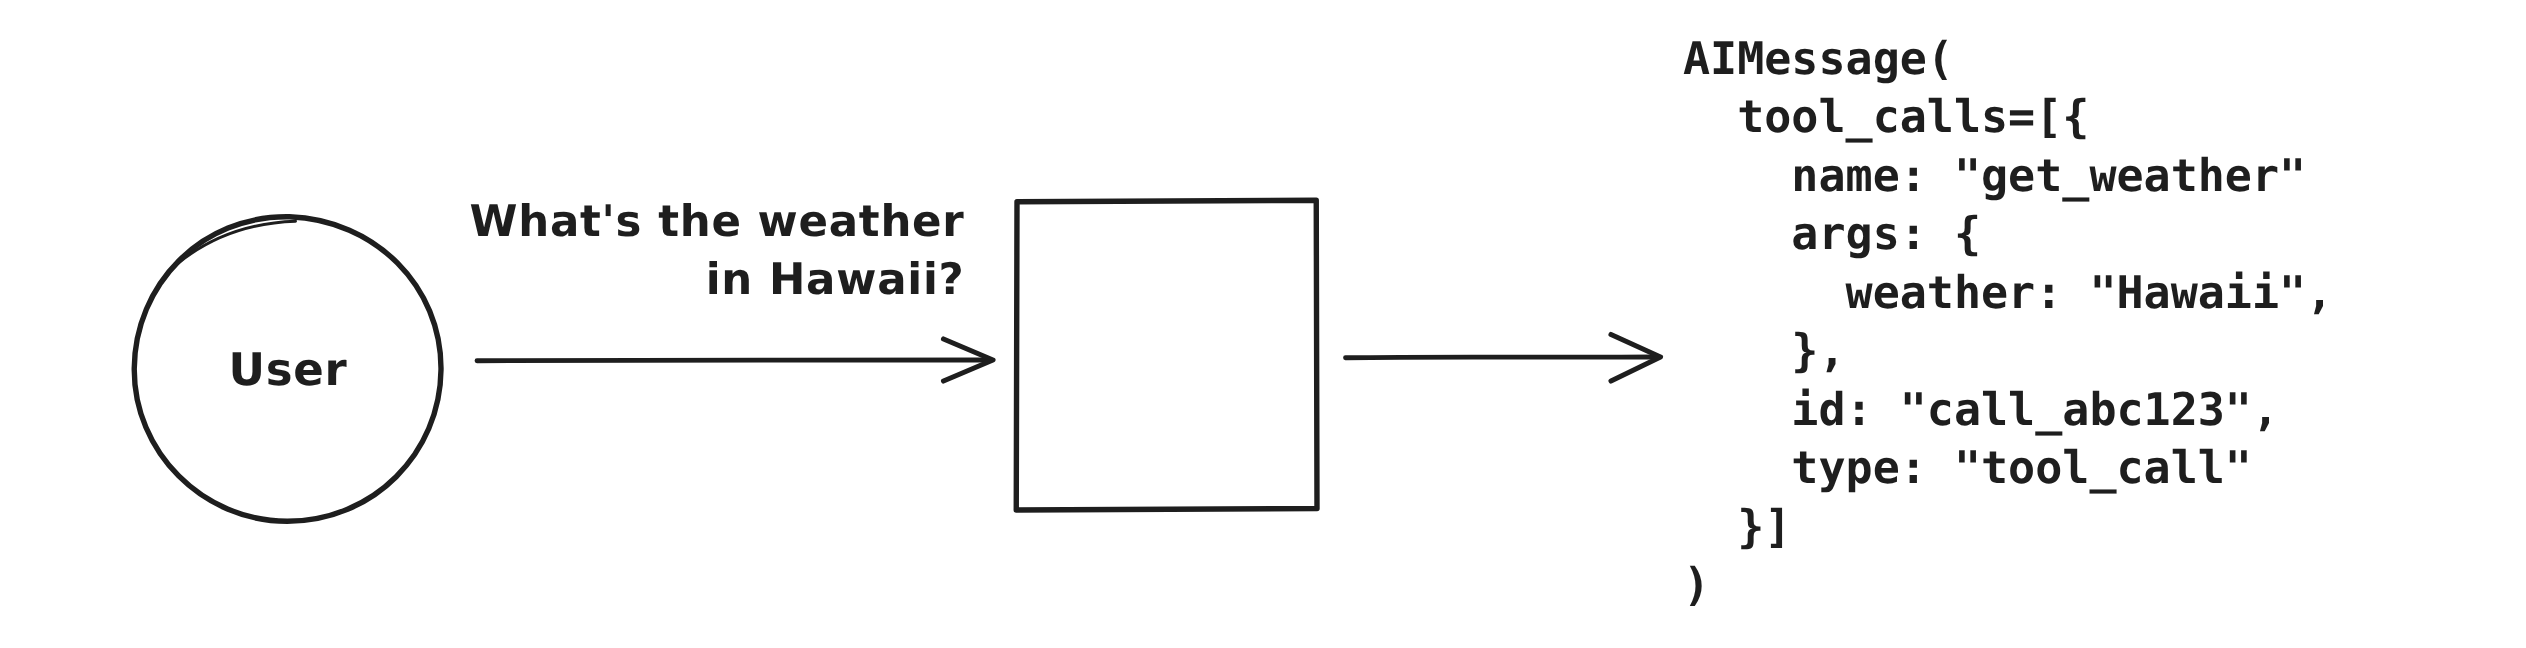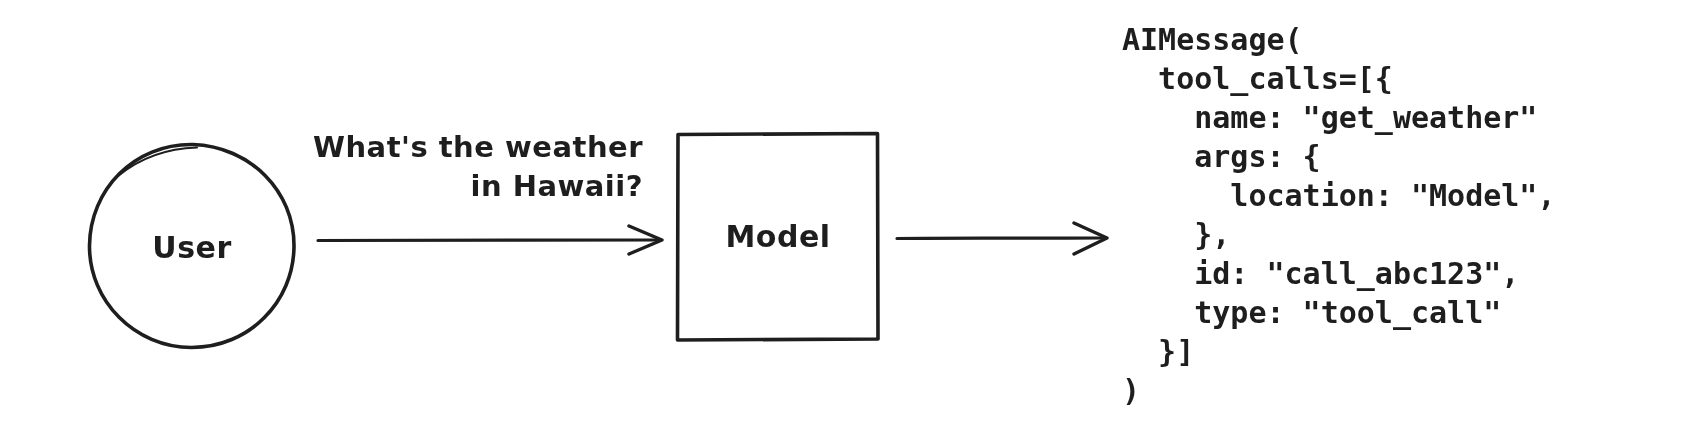--- a/index.html
+++ b/index.html
@@ -89,26 +89,25 @@
       <path d="M 897 238.5 C 965 237.5, 1035 238.5, 1102 238" fill="none" stroke="#1e1e1e" stroke-width="3.2" stroke-linecap="round"></path>
       <path d="M 1074 223 L 1107 238 L 1074 254" fill="none" stroke="#1e1e1e" stroke-width="3.4" stroke-linecap="round" stroke-linejoin="round"></path>
     </g>
   </svg>
 
   <div class="node-label user-label">User</div>
 
   <div class="message-label">What's the weather
 in Hawaii?</div>
 
-  <div class="node-label model-label">Model</div>
 
   <pre class="code-block">AIMessage(
   tool_calls=[{
     name: "get_weather"
     args: {
-      location: "Model",
+      weather: "Hawaii",
     },
     id: "call_abc123",
     type: "tool_call"
   }]
 )</pre>
 
 </div>
 
 </body></html>

